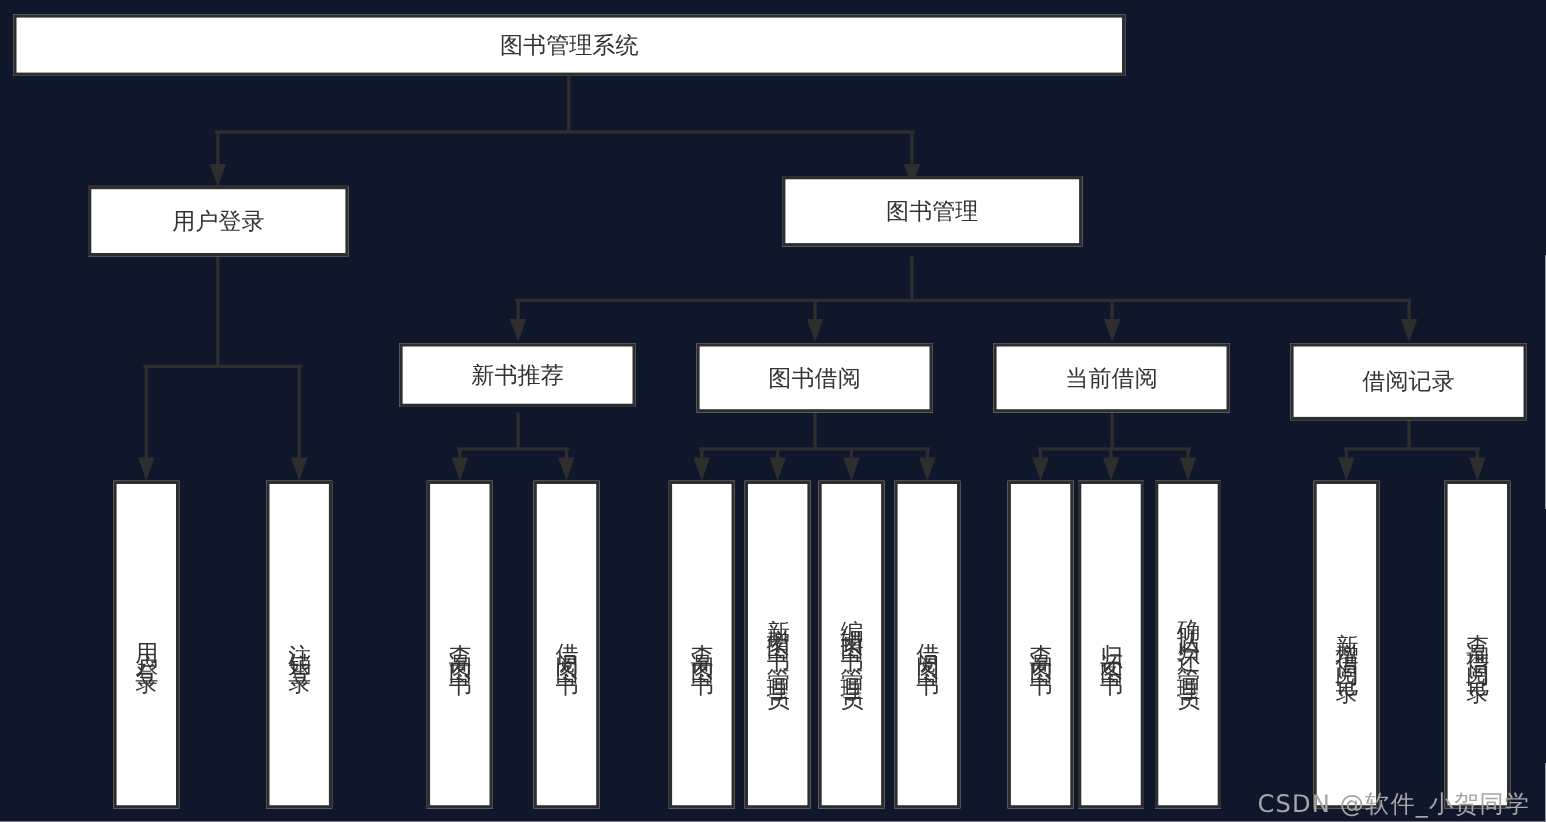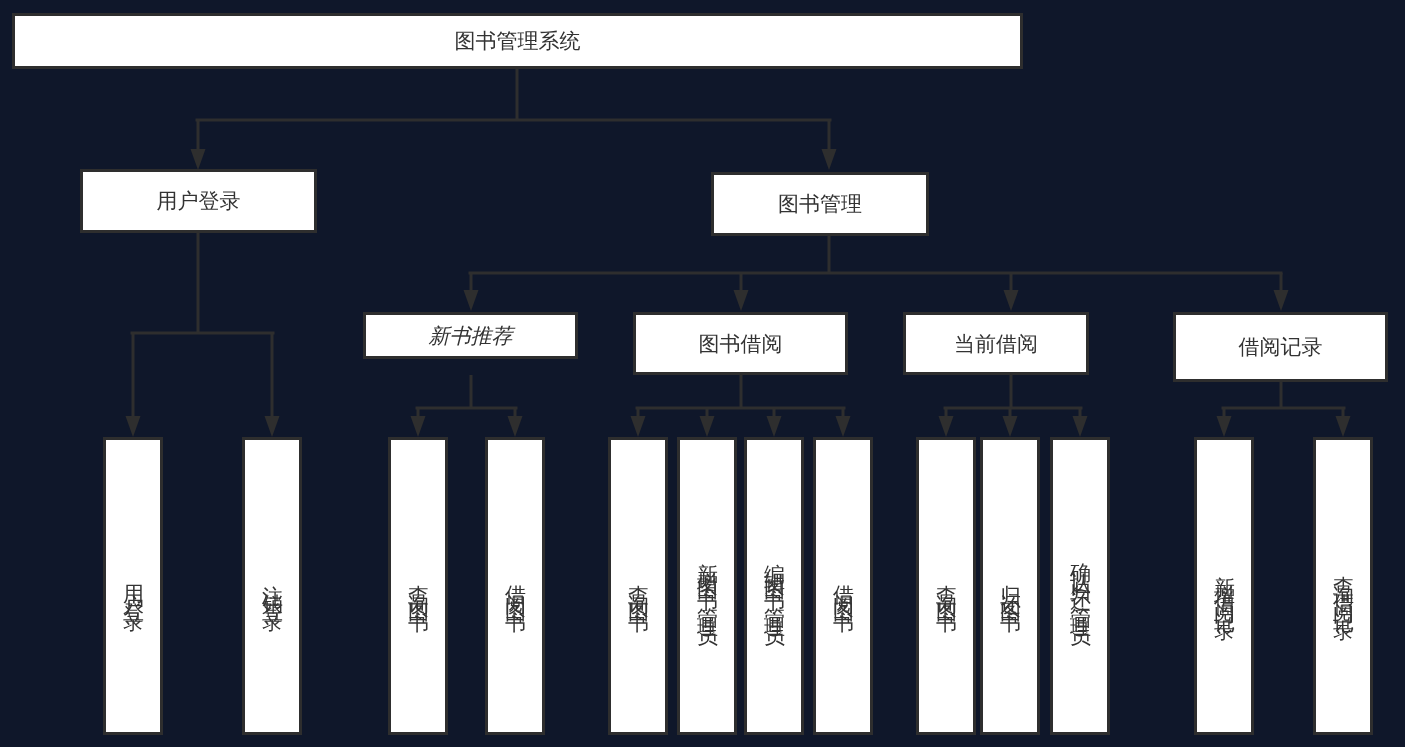--- a/index.html
+++ b/index.html
@@ -38,25 +38,25 @@
     writing-mode: vertical-rl;
     text-orientation: mixed;
     letter-spacing: 9px;
     white-space: normal;
     line-height: 1;
   }
   
   #b-root       { left: 12px;   top: 13px;  width: 1011px; height: 56px; }
   
   #b-login      { left: 80px;   top: 169px; width: 237px;  height: 64px; }
-  #b-mgmt       { left: 711px;  top: 172px; width: 218px;  height: 64px; }
+  #b-mgmt       { left: 711px;  top: 160px; width: 273px;  height: 64px; }
   
-  #b-newbook    { left: 363px;  top: 312px; width: 215px;  height: 47px; font-style: italic; }
+  #b-newbook    { left: 363px;  top: 312px; width: 215px;  height: 58px; }
   #b-borrow     { left: 633px;  top: 312px; width: 215px;  height: 63px; font-family: Liberation Mono, monospace; }
-  #b-current    { left: 903px;  top: 312px; width: 186px;  height: 63px; }
+  #b-current    { left: 903px;  top: 312px; width: 215px;  height: 63px; }
   #b-records    { left: 1173px; top: 312px; width: 215px;  height: 70px; }
   
   .leaf         { top: 437px; width: 60px; height: 298px; }
   #lf-userlogin { left: 103px; }
   #lf-logout    { left: 242px; }
   #lf-query1    { left: 388px; }
   #lf-lend1     { left: 485px; }
   #lf-query2    { left: 608px; }
   #lf-addbook   { left: 677px; }
   #lf-editbook  { left: 744px; }
@@ -170,14 +170,15 @@
   <div class="box leaf" id="lf-editbook">编辑图书（管理员）</div>
   <div class="box leaf" id="lf-lend2">借阅图书</div>
 
   <div class="box leaf" id="lf-query3">查询图书</div>
   <div class="box leaf" id="lf-return">归还图书</div>
   <div class="box leaf" id="lf-confirm">确认归还（管理员）</div>
 
   <div class="box leaf" id="lf-addrec">新增借阅记录</div>
   <div class="box leaf" id="lf-queryrec">查询借阅记录</div>
 
+  <div id="watermark">CSDN @软件_小贺同学</div>
 
 </div>
 
 </body></html>

